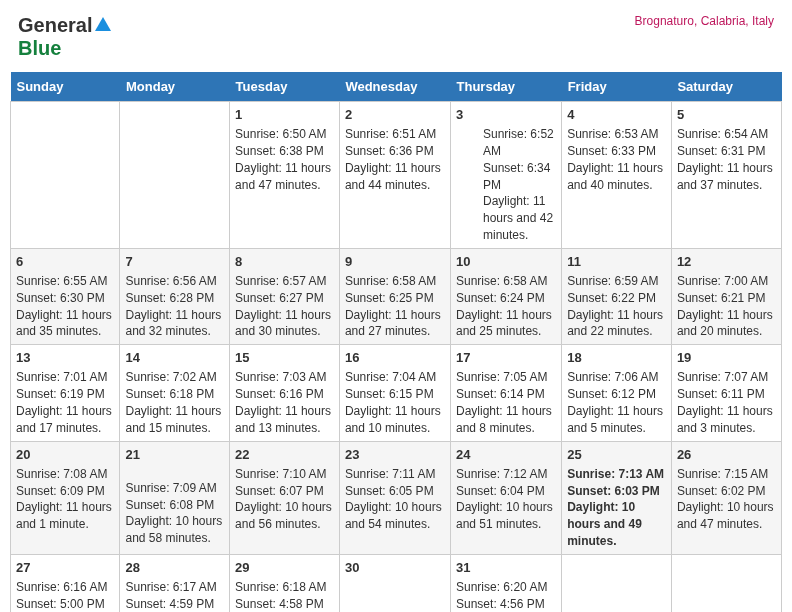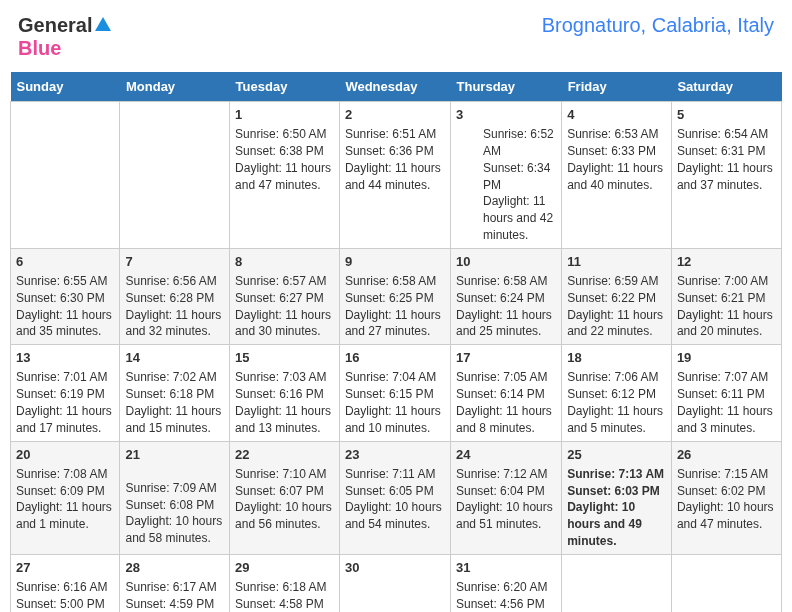--- a/index.html
+++ b/index.html
@@ -28,22 +28,22 @@
     }
     .title-area {
       text-align: right;
     }
     .month-title {
       font-size: 36px;
       color: #333;
       font-weight: normal;
     }
     .location {
-      font-size: 20px;
-      color: #3b82f6;
+      font-size: 12px;
+      color: #be185d;
     }
     table {
       width: 100%;
       border-collapse: collapse;
       font-size: 11px;
     }
     th {
       background-color: #2e75b6;
       color: #fff;
       padding: 7px 6px;
@@ -90,21 +90,21 @@
   <div class="logo">
     <div class="logo-text">
       <span style="font-size:20px;font-weight:bold;color:#333;text-align:center;">General</span>
       <span style="display:inline-block;margin-left:2px;vertical-align:middle;">
         <svg width="18" height="18" viewBox="0 0 18 18">
           <polygon points="9,2 17,16 1,16" fill="#1a8fdf"></polygon>
         </svg>
       </span>
     </div>
     <div>
-      <span style="font-size:20px;font-weight:bold;color:#ec4899;">Blue</span>
+      <span style="font-size:20px;font-weight:bold;color:#15803d;">Blue</span>
     </div>
   </div>
   <div class="title-area">
     <div class="location">Brognaturo, Calabria, Italy</div>
   </div>
 </div>
 
 <table>
   <thead>
     <tr>

